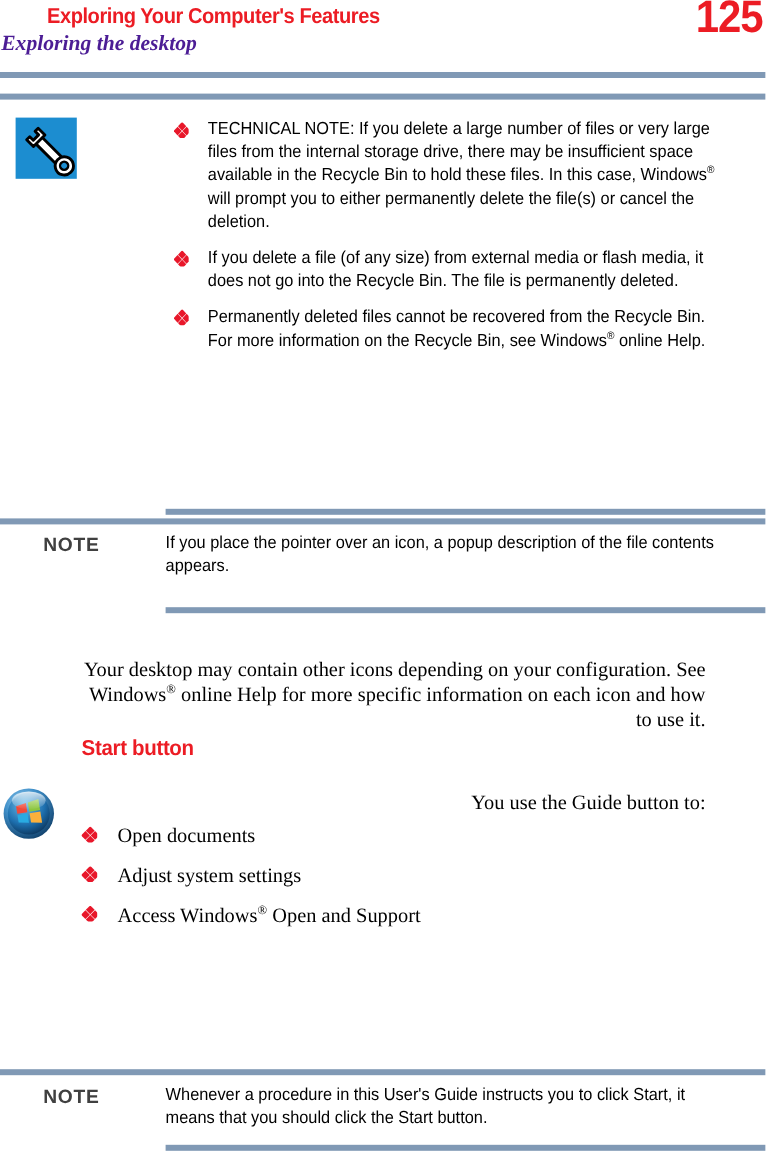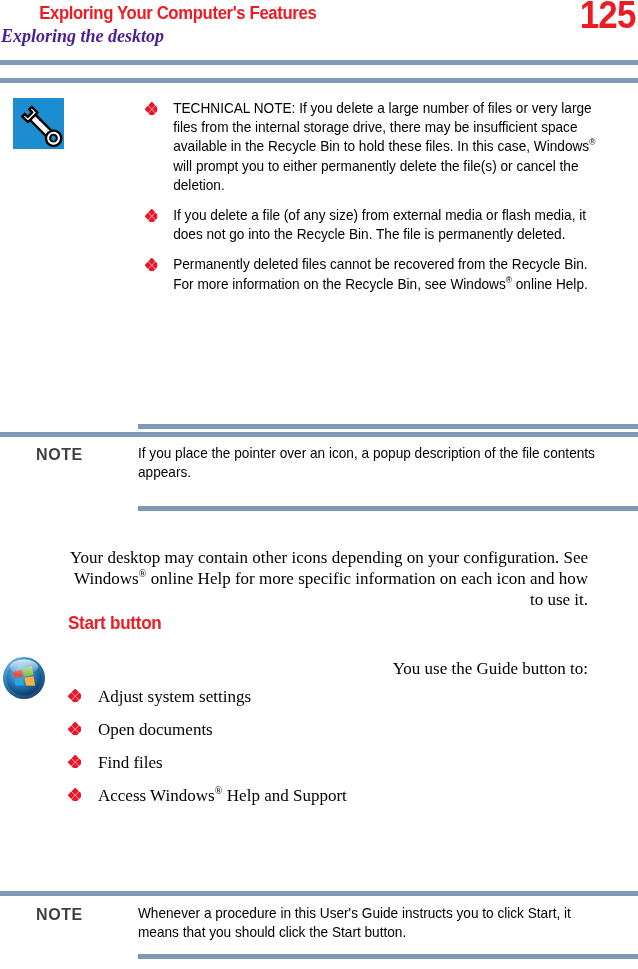--- a/index.html
+++ b/index.html
@@ -298,54 +298,43 @@
 <ul class="blist serif-body" style="left:68px; top:686px; width:560px;">
   <li class="bitem" style="margin-bottom:12px;">
     <span class="bullet">
       <svg width="13" height="13" viewBox="0 0 13 13" xmlns="http://www.w3.org/2000/svg">
         <rect x="4.6" y="0.6" width="5.2" height="5.2" transform="rotate(45 7.2 3.2)" fill="#e8172a"></rect>
         <rect x="0.6" y="4.6" width="5.2" height="5.2" transform="rotate(45 3.2 7.2)" fill="#e8172a"></rect>
         <rect x="8.6" y="4.6" width="5.2" height="5.2" transform="rotate(45 11.2 7.2)" fill="#e8172a"></rect>
         <rect x="4.6" y="8.6" width="5.2" height="5.2" transform="rotate(45 7.2 11.2)" fill="#e8172a"></rect>
       </svg>
     </span>
+    <span class="btext">Open documents</span>
+  </li>
+  <li class="bitem" style="margin-bottom:12px;">
+    <span class="bullet">
+      <svg width="13" height="13" viewBox="0 0 13 13" xmlns="http://www.w3.org/2000/svg">
+        <rect x="4.6" y="0.6" width="5.2" height="5.2" transform="rotate(45 7.2 3.2)" fill="#e8172a"></rect>
+        <rect x="0.6" y="4.6" width="5.2" height="5.2" transform="rotate(45 3.2 7.2)" fill="#e8172a"></rect>
+        <rect x="8.6" y="4.6" width="5.2" height="5.2" transform="rotate(45 11.2 7.2)" fill="#e8172a"></rect>
+        <rect x="4.6" y="8.6" width="5.2" height="5.2" transform="rotate(45 7.2 11.2)" fill="#e8172a"></rect>
+      </svg>
+    </span>
     <span class="btext">Adjust system settings</span>
   </li>
   <li class="bitem" style="margin-bottom:12px;">
     <span class="bullet">
       <svg width="13" height="13" viewBox="0 0 13 13" xmlns="http://www.w3.org/2000/svg">
         <rect x="4.6" y="0.6" width="5.2" height="5.2" transform="rotate(45 7.2 3.2)" fill="#e8172a"></rect>
         <rect x="0.6" y="4.6" width="5.2" height="5.2" transform="rotate(45 3.2 7.2)" fill="#e8172a"></rect>
         <rect x="8.6" y="4.6" width="5.2" height="5.2" transform="rotate(45 11.2 7.2)" fill="#e8172a"></rect>
         <rect x="4.6" y="8.6" width="5.2" height="5.2" transform="rotate(45 7.2 11.2)" fill="#e8172a"></rect>
       </svg>
     </span>
-    <span class="btext">Open documents</span>
-  </li>
-  <li class="bitem" style="margin-bottom:12px;">
-    <span class="bullet">
-      <svg width="13" height="13" viewBox="0 0 13 13" xmlns="http://www.w3.org/2000/svg">
-        <rect x="4.6" y="0.6" width="5.2" height="5.2" transform="rotate(45 7.2 3.2)" fill="#e8172a"></rect>
-        <rect x="0.6" y="4.6" width="5.2" height="5.2" transform="rotate(45 3.2 7.2)" fill="#e8172a"></rect>
-        <rect x="8.6" y="4.6" width="5.2" height="5.2" transform="rotate(45 11.2 7.2)" fill="#e8172a"></rect>
-        <rect x="4.6" y="8.6" width="5.2" height="5.2" transform="rotate(45 7.2 11.2)" fill="#e8172a"></rect>
-      </svg>
-    </span>
-    <span class="btext">Find files</span>
-  </li>
-  <li class="bitem" style="margin-bottom:12px;">
-    <span class="bullet">
-      <svg width="13" height="13" viewBox="0 0 13 13" xmlns="http://www.w3.org/2000/svg">
-        <rect x="4.6" y="0.6" width="5.2" height="5.2" transform="rotate(45 7.2 3.2)" fill="#e8172a"></rect>
-        <rect x="0.6" y="4.6" width="5.2" height="5.2" transform="rotate(45 3.2 7.2)" fill="#e8172a"></rect>
-        <rect x="8.6" y="4.6" width="5.2" height="5.2" transform="rotate(45 11.2 7.2)" fill="#e8172a"></rect>
-        <rect x="4.6" y="8.6" width="5.2" height="5.2" transform="rotate(45 7.2 11.2)" fill="#e8172a"></rect>
-      </svg>
-    </span>
-    <span class="btext"><span>Access Windows</span><sup class="reg">®</sup><span> Help and Support</span></span>
+    <span class="btext"><span>Access Windows</span><sup class="reg">®</sup><span> Open and Support</span></span>
   </li>
 </ul>
 
 <div class="rule rule-full" style="top:891px;"></div>
 
 <div class="note-row" style="top:904px;">
   <div class="note-label">NOTE</div>
   <div class="note-text sans-body">Whenever a procedure in this User's Guide instructs you to click Start, it means that you should click the Start button.</div>
 </div>
 

